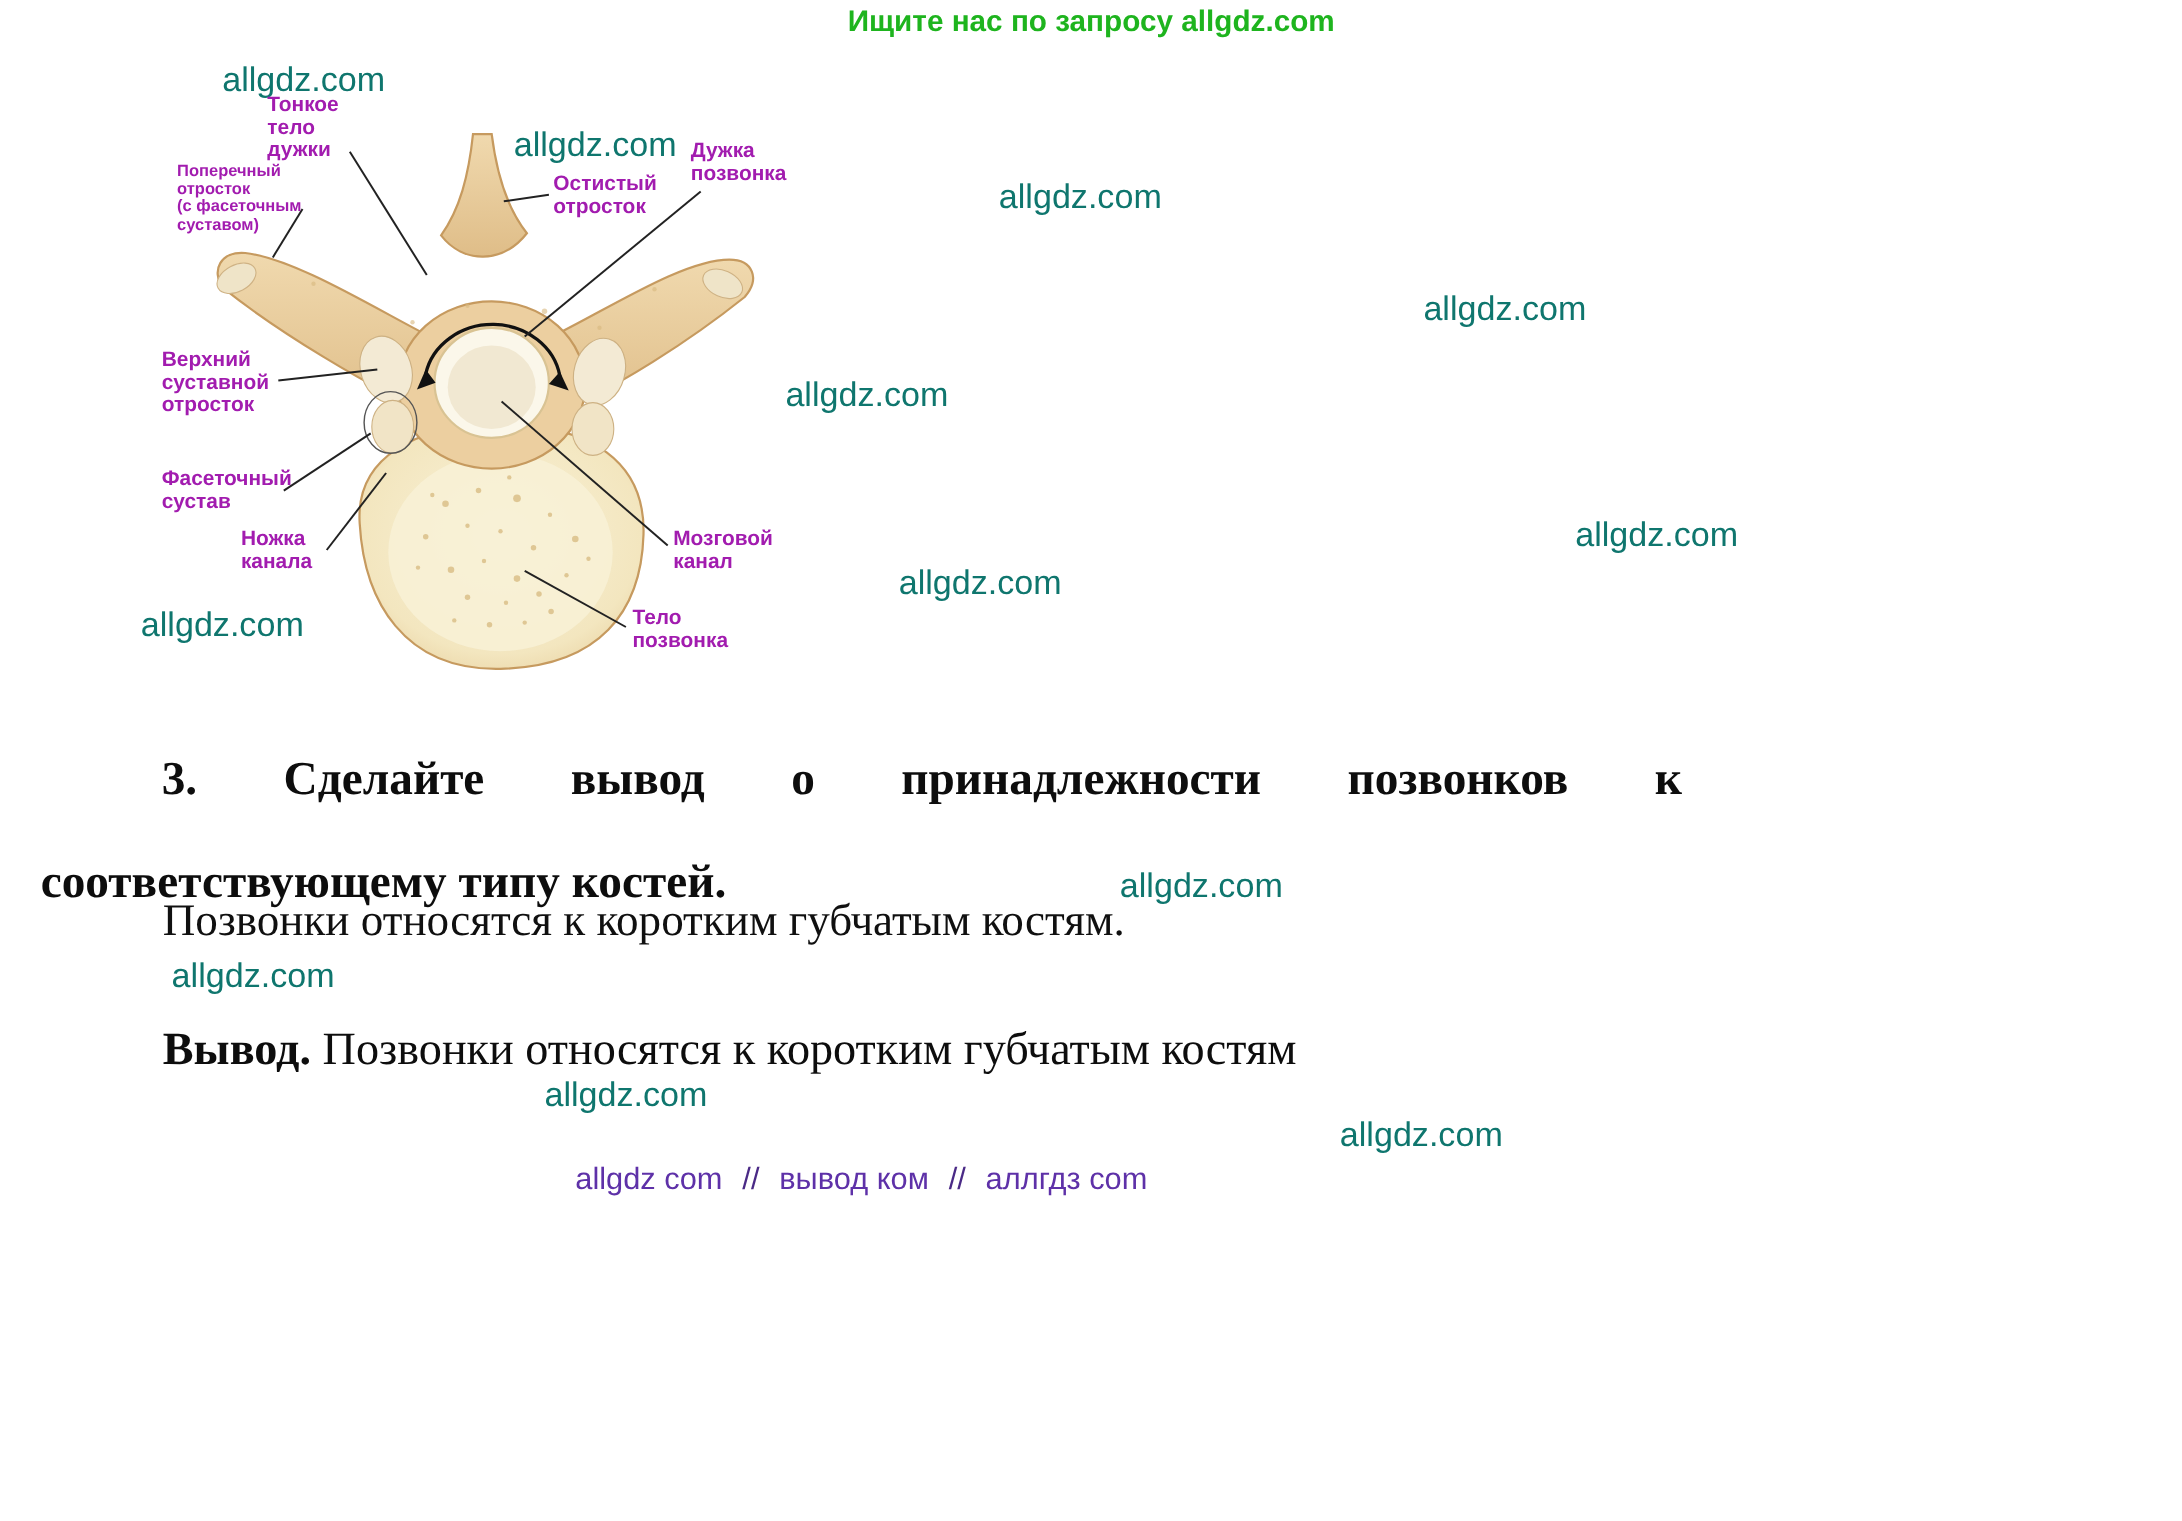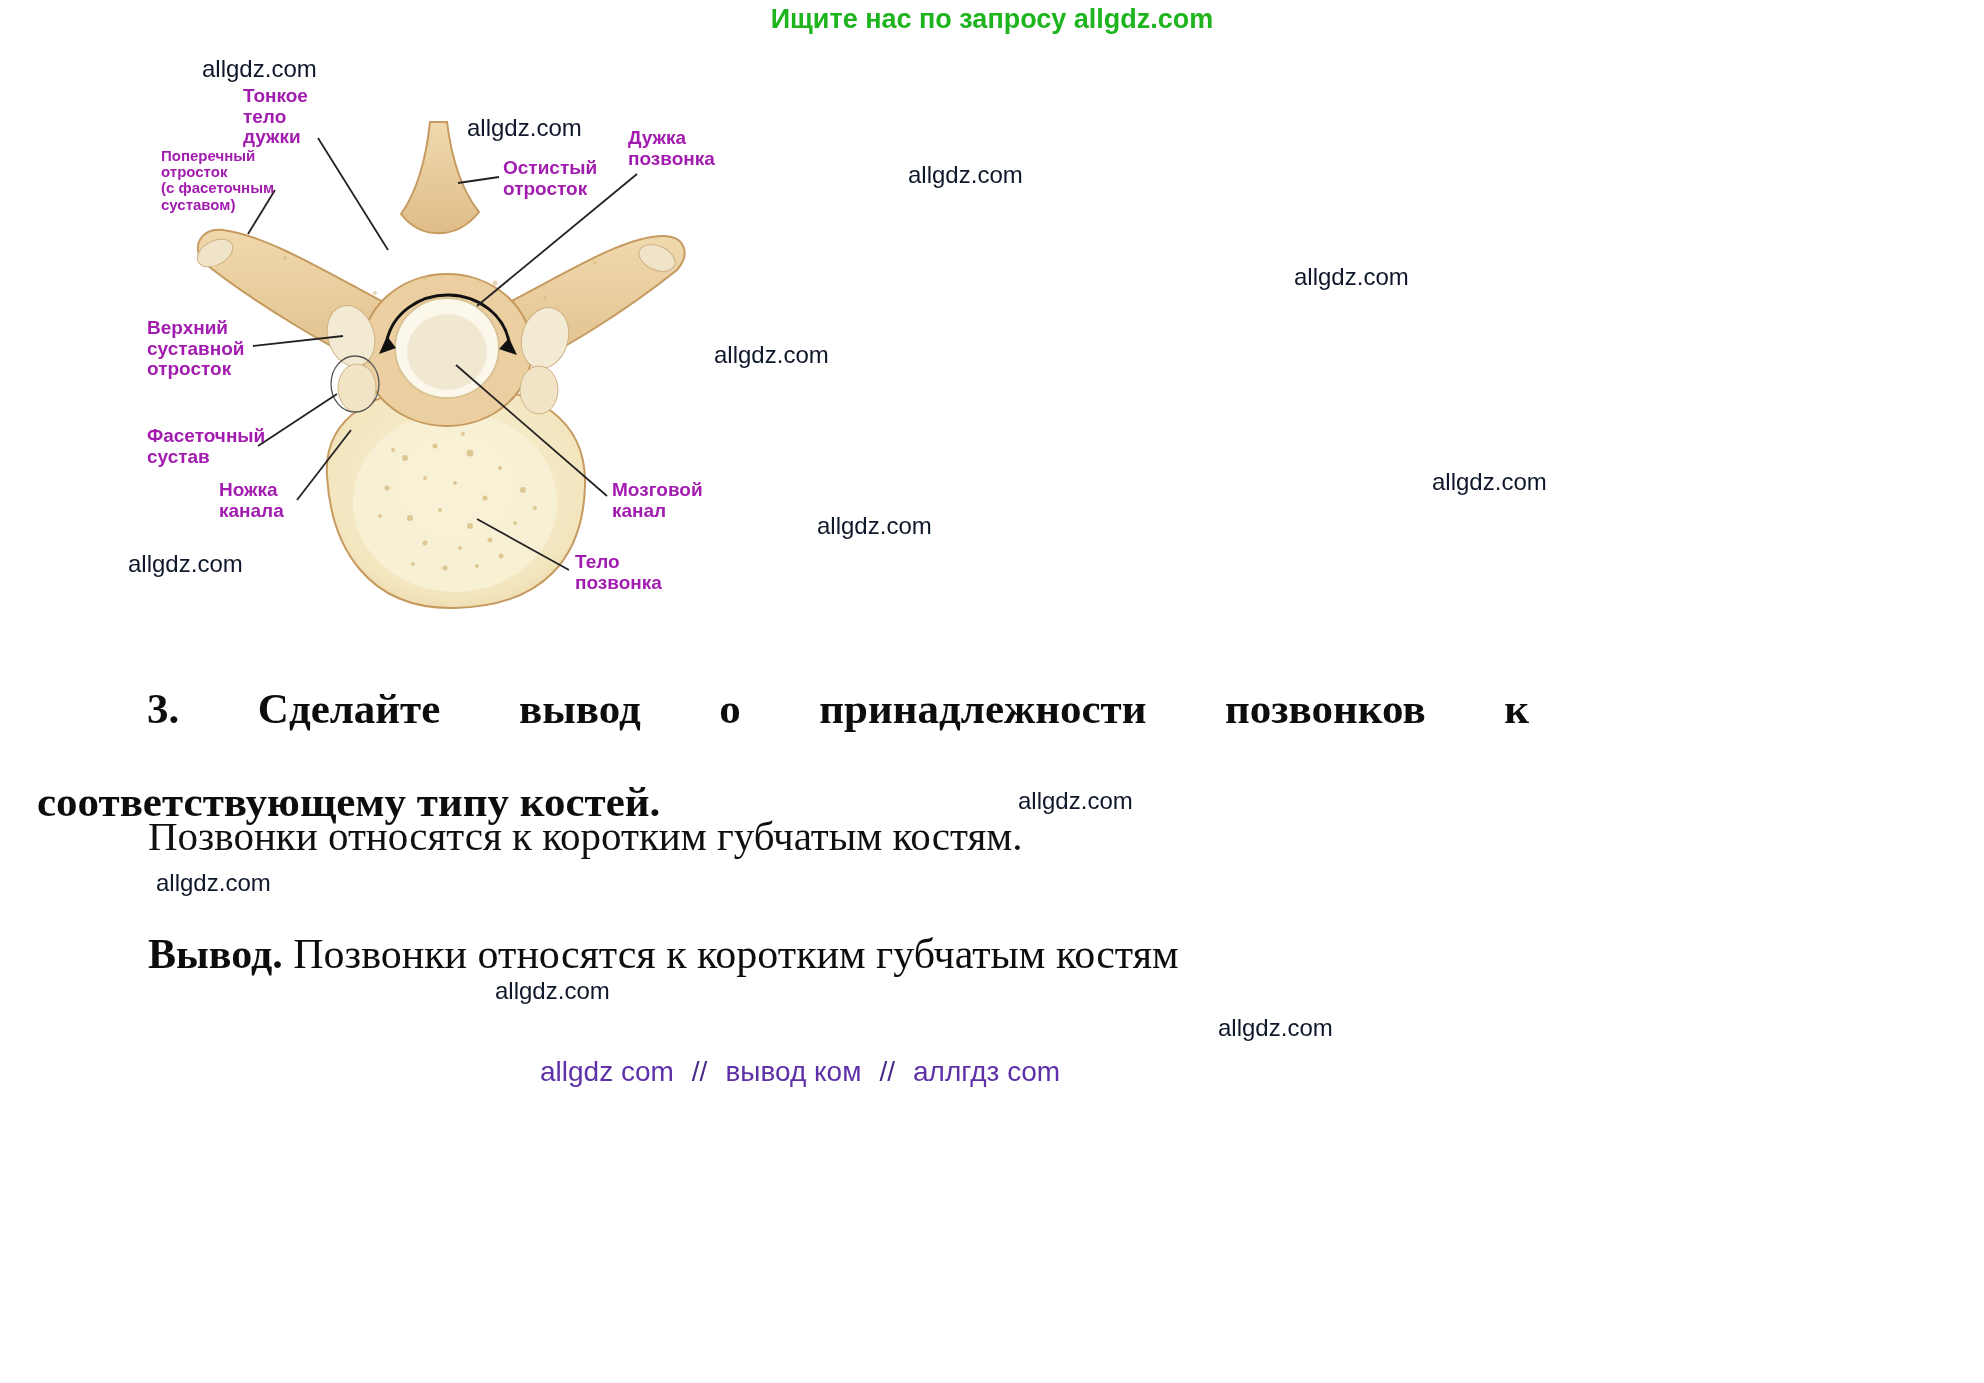--- a/index.html
+++ b/index.html
@@ -5,21 +5,21 @@
   html,body{margin:0;padding:0;}
   body{
     width:1984px;height:1383px;background:#ffffff;position:relative;
     font-family:"Liberation Sans",sans-serif;overflow:hidden;
   }
   .promo{
     position:absolute;top:4px;left:0;width:100%;text-align:center;
     font-size:27px;font-weight:700;color:#1eb41e;
   }
   .wm{
-    position:absolute;font-size:24px;color:#0f172a;white-space:nowrap;
+    position:absolute;font-size:31px;color:#0f766e;white-space:nowrap;
   }
   
   .diagram{position:absolute;left:125px;top:78px;width:640px;height:540px;}
   .diagram svg{position:absolute;left:0;top:0;}
   .lbl{
     position:absolute;font-weight:bold;font-size:19px;line-height:1.08;
     color:#a21caf;white-space:pre-line;
   }
   .lbl.small{font-size:15px;}
   
@@ -35,21 +35,21 @@
   .answer{
     position:absolute;left:148px;top:812px;
     font-family:"Liberation Serif",serif;font-size:41px;color:#101010;
   }
   .conclusion{
     position:absolute;left:148px;top:930px;
     font-family:"Liberation Serif",serif;font-size:42px;color:#0d0d0d;
   }
   .conclusion .b{font-weight:bold;}
   .footer{
-    position:absolute;left:540px;top:1056px;font-size:28px;color:#5e31a8;
+    position:absolute;left:523px;top:1056px;font-size:28px;color:#5e31a8;
     display:flex;gap:18px;align-items:baseline;
   }
   .footer .sep{color:#4a2a86;}
 </style>
 </head>
 <body>
 
 <div class="page">
 
   <div class="promo">Ищите нас по запросу allgdz.com</div>

